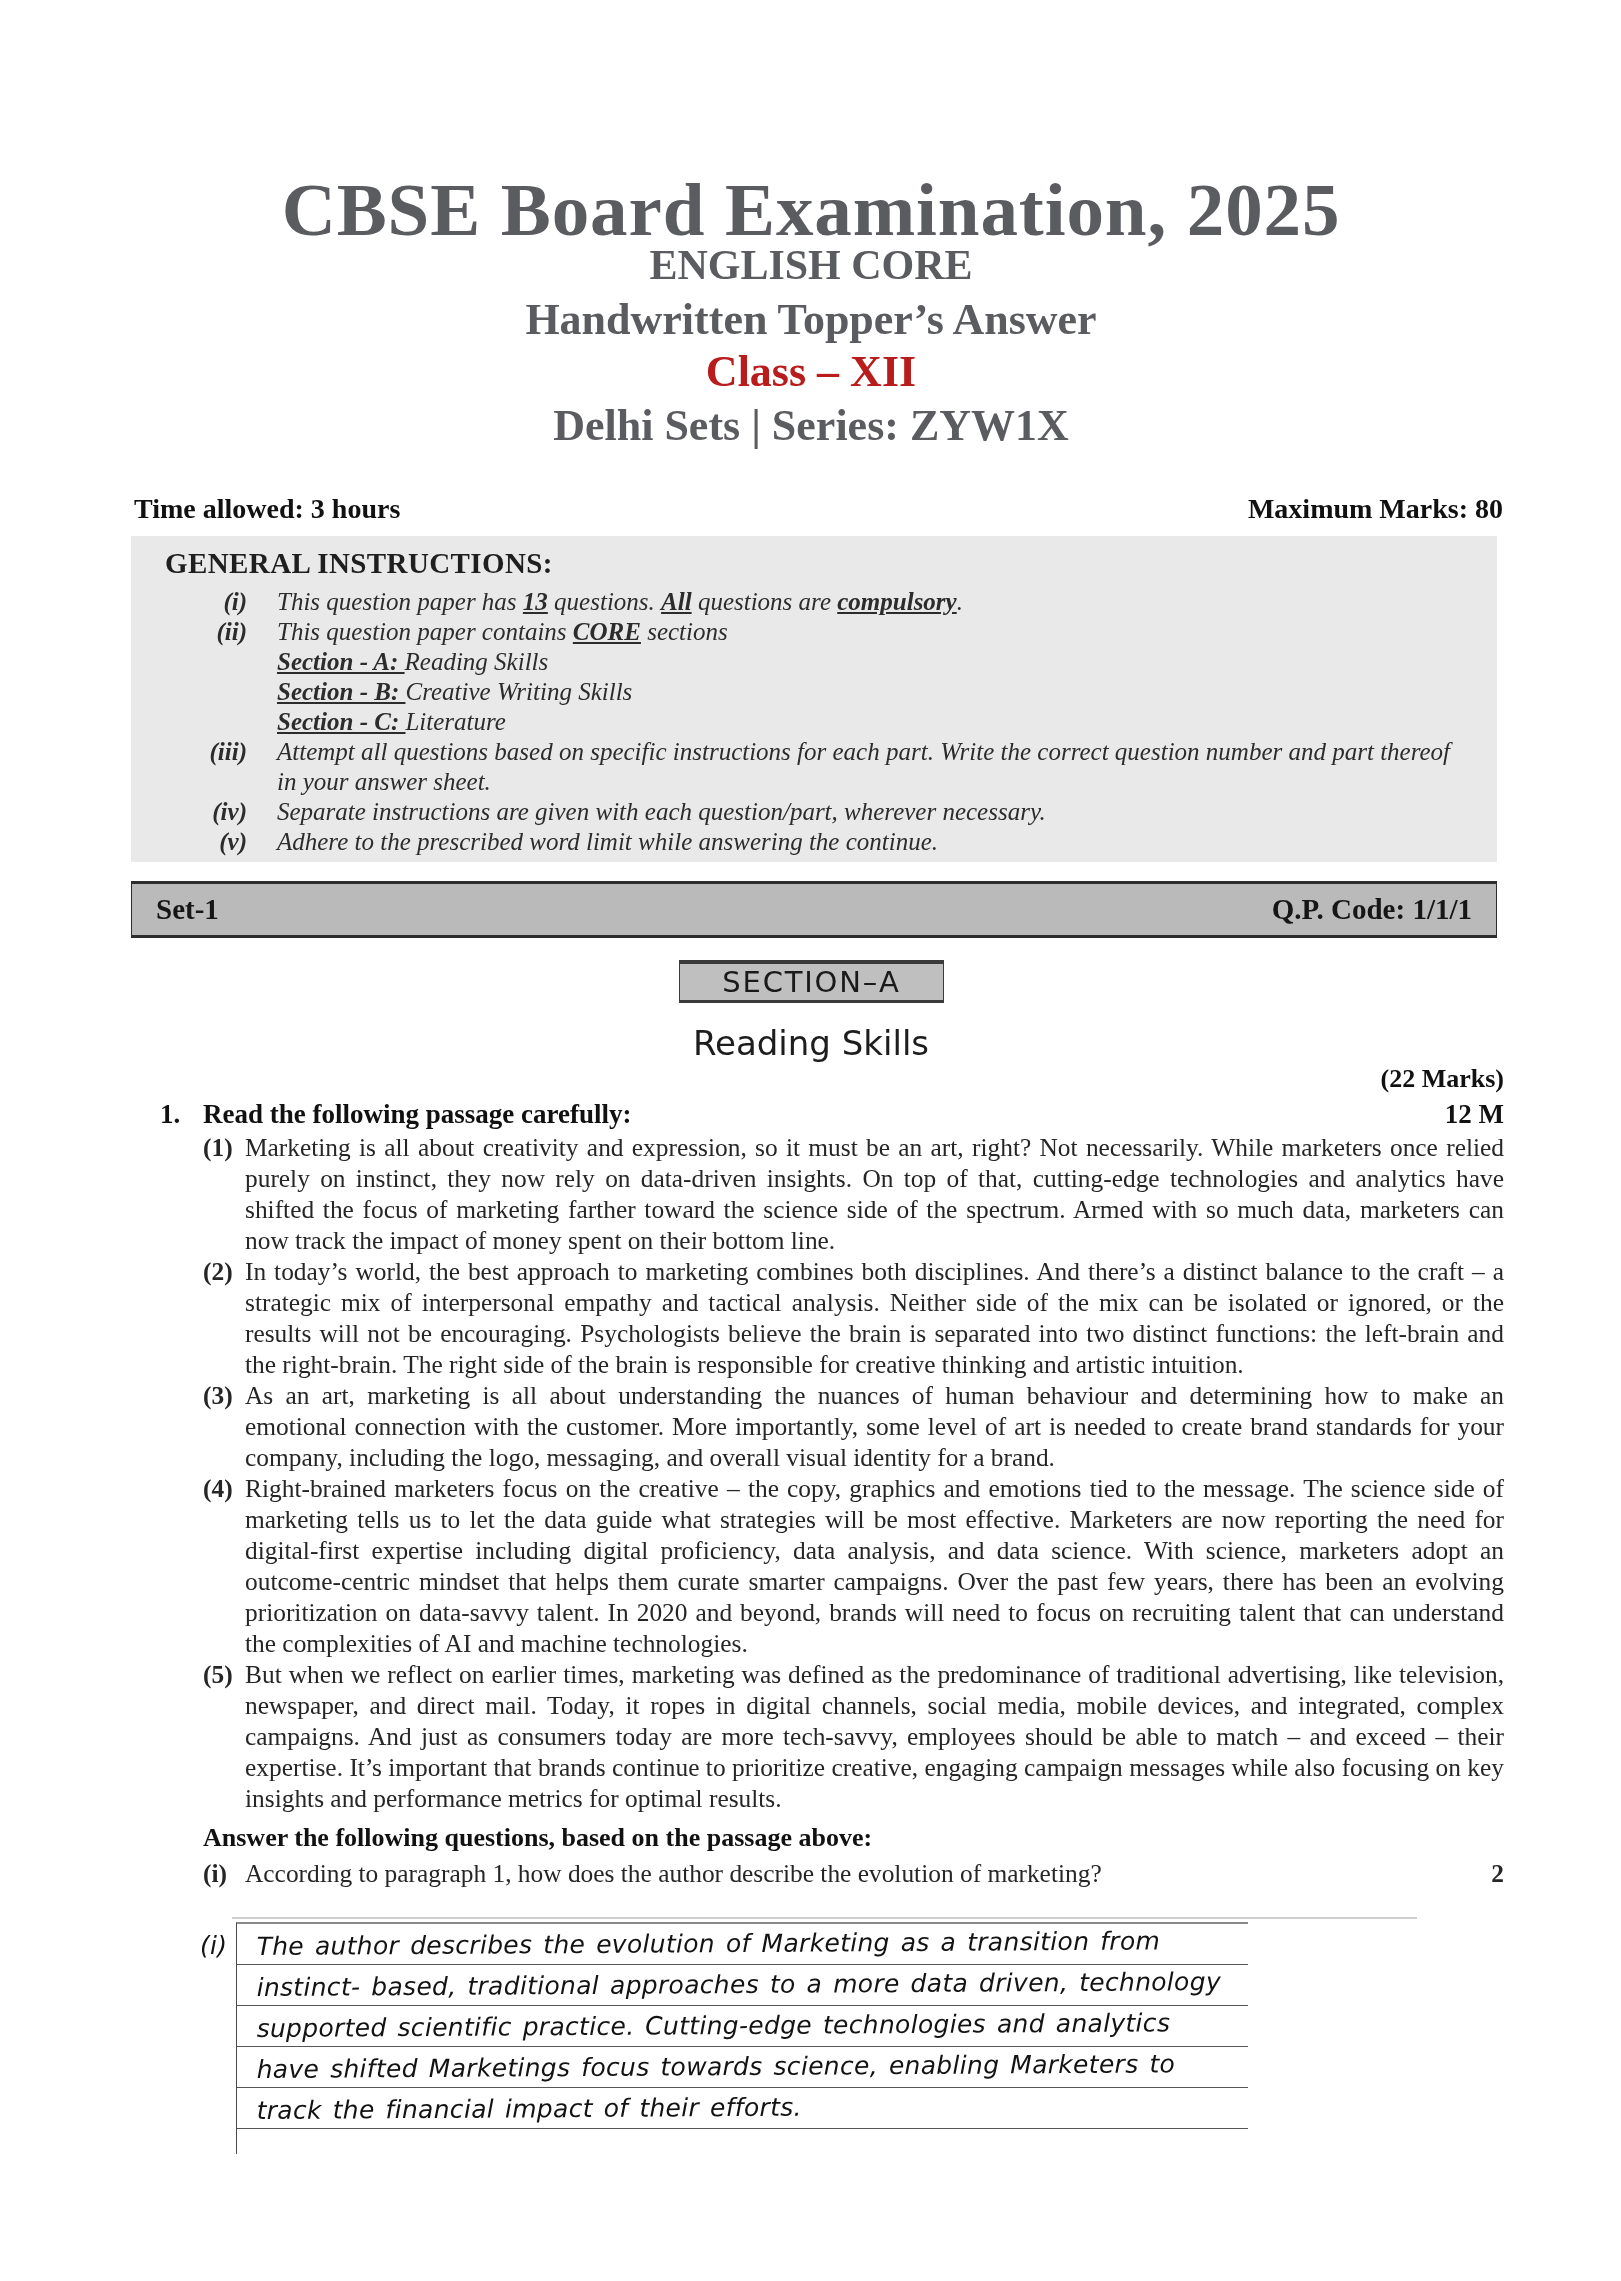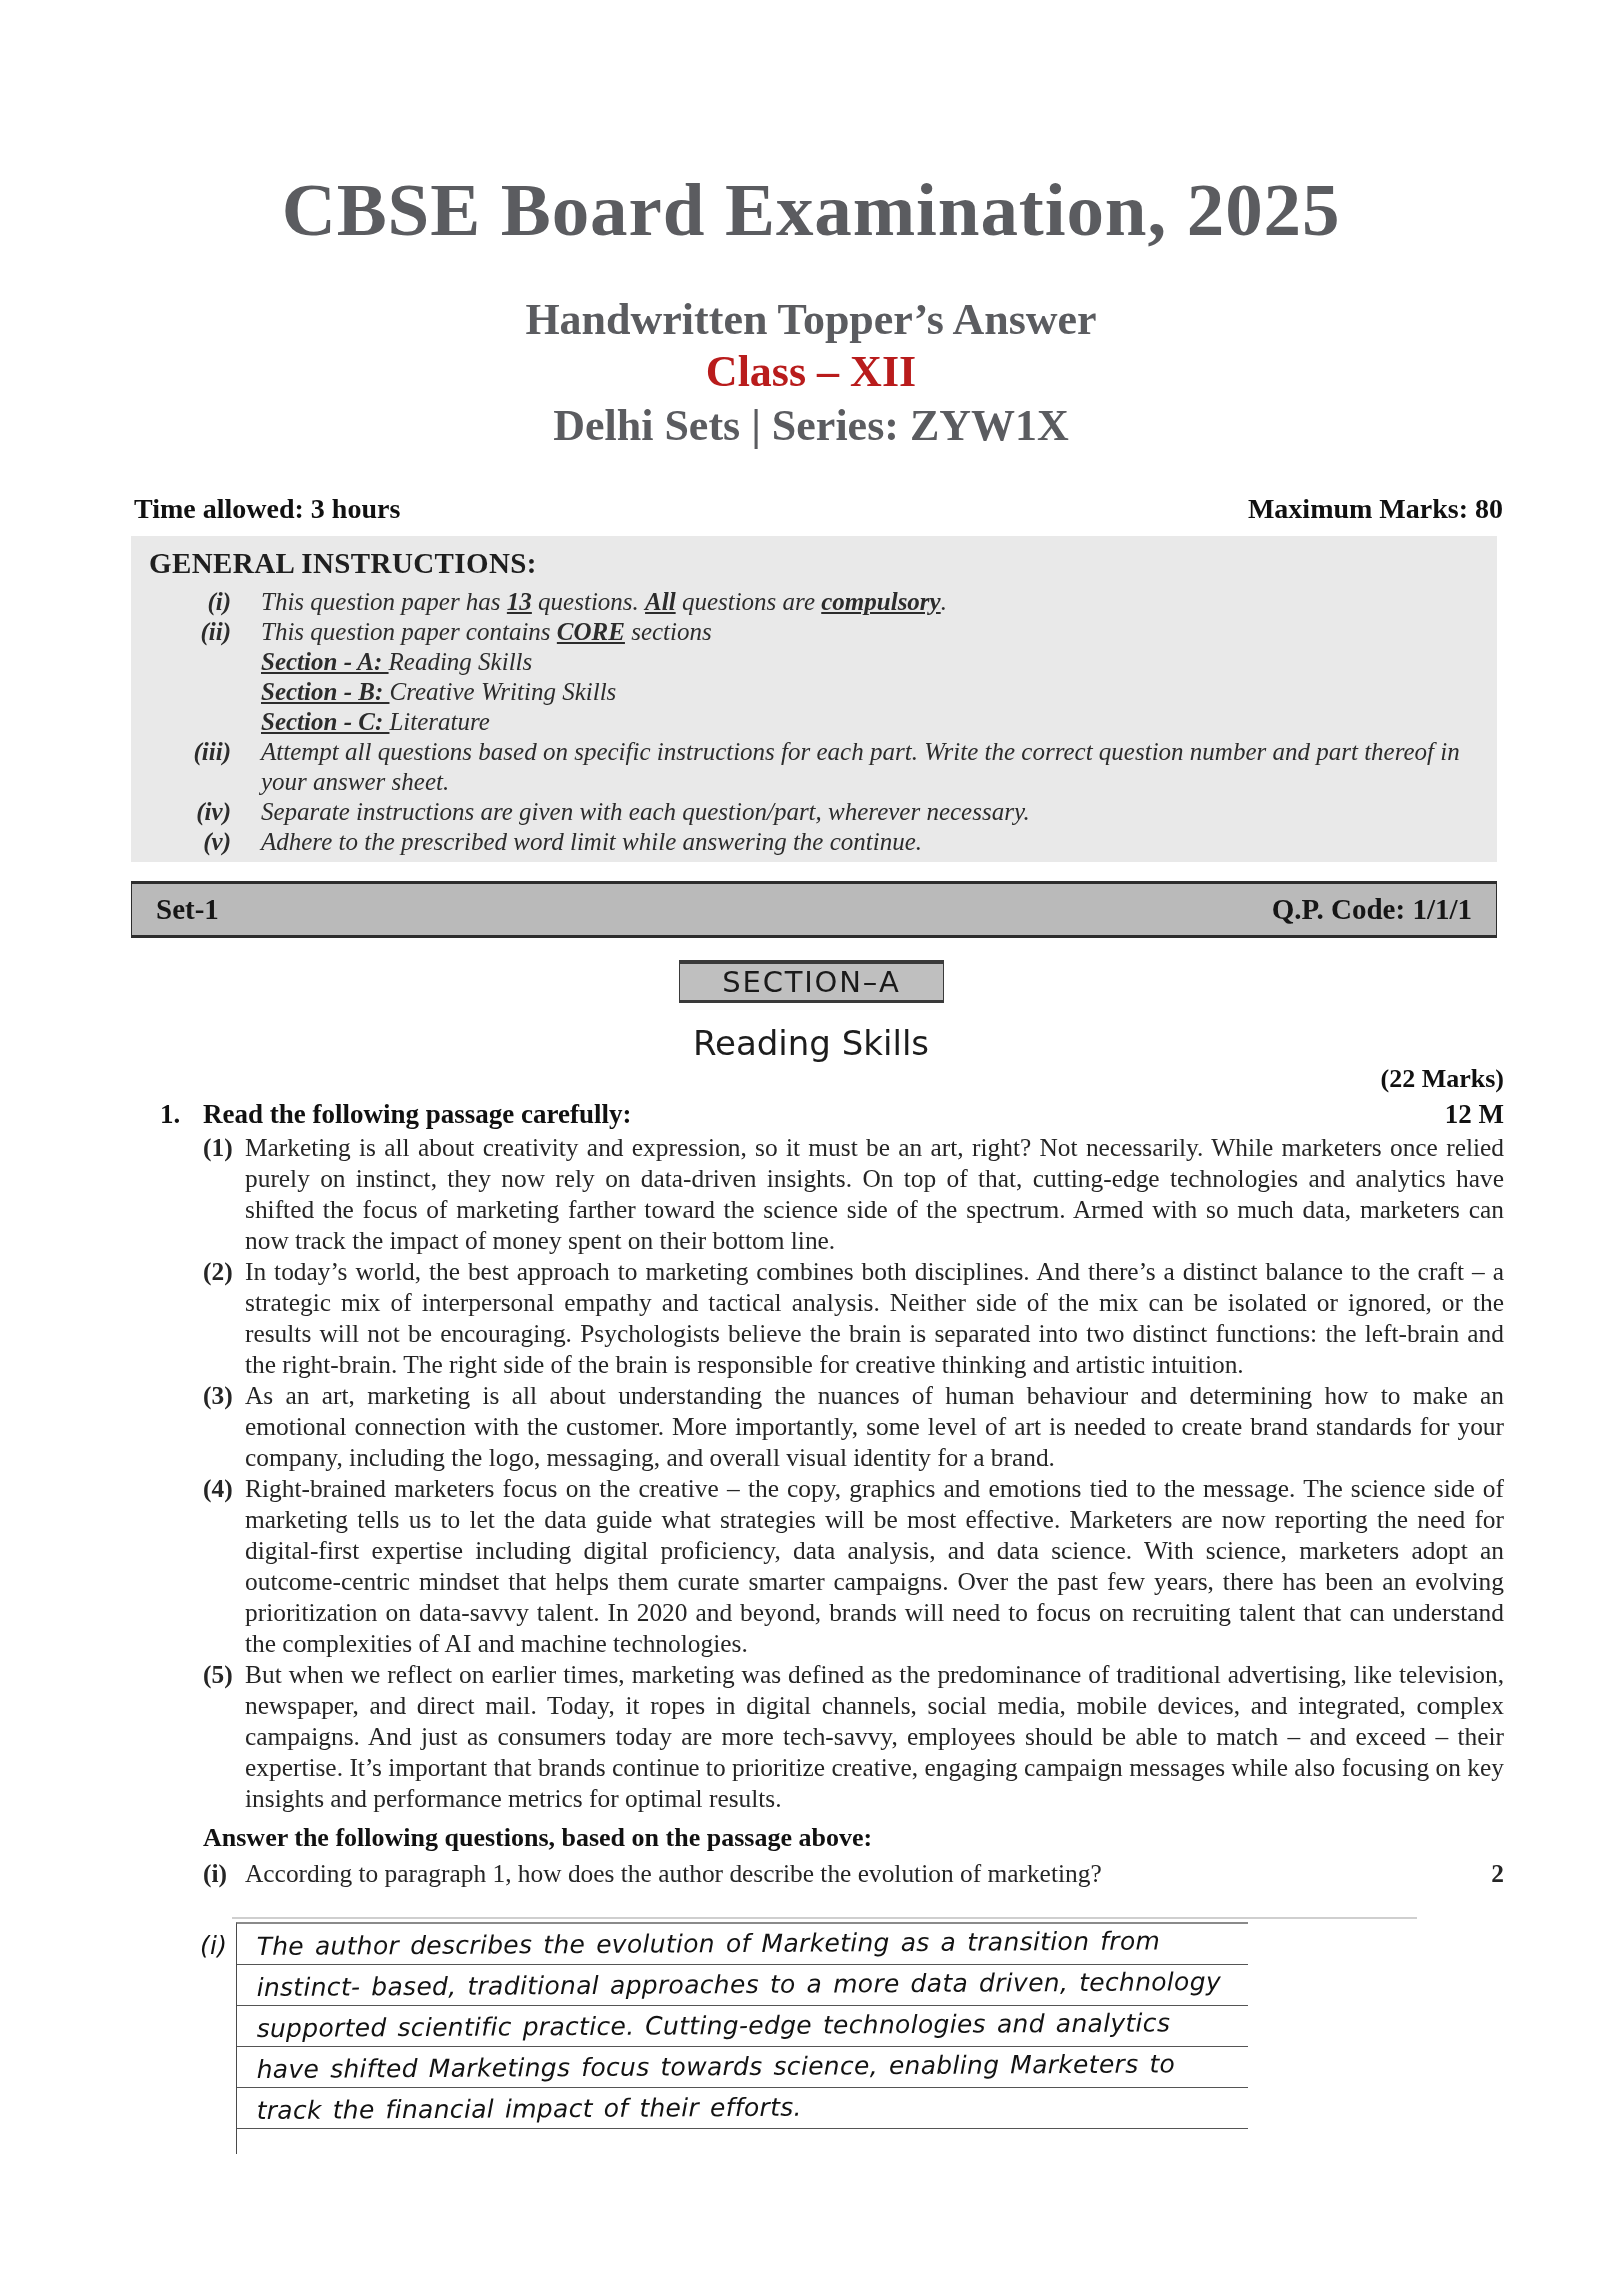--- a/index.html
+++ b/index.html
@@ -16,21 +16,21 @@
   .doc-series  { top:404px; font-size:44px; font-weight:bold; color:#5b5c60; line-height:1; }
   
   .meta-row {
     position:absolute; top:493px; left:134px; right:119px;
     display:flex; justify-content:space-between;
     font-size:28px; font-weight:bold; color:#111;
   }
   
   .instructions {
     position:absolute; top:536px; left:131px; right:125px; height:326px;
-    background:#e9e9e9; padding:9px 18px; box-sizing:border-box; overflow:hidden;
+    background:#e9e9e9; padding:9px 34px; box-sizing:border-box; overflow:hidden;
   }
   .instructions h2 { margin:1.8px 0 7.1px 0; font-size:29px; color:#1f1f1f; letter-spacing:0.4px; }
   .instr-row { display:grid; grid-template-columns:82px 1fr; column-gap:30px;
                font-style:italic; font-size:25px; line-height:30px; color:#2c2c2c; }
   .instr-label { text-align:right; font-weight:bold; }
   .instr-text b { font-weight:bold;text-decoration:underline; }
   
   .set-bar {
     position:absolute; top:881px; left:131px; right:125px; height:57px; box-sizing:border-box;
     background:#bababa; border:1.8px solid #2d2d2d; border-top-width:3.6px; border-bottom-width:3.6px;
@@ -79,20 +79,21 @@
   }
   .hw-text { display:block; line-height:39px; padding-left:19.6px; transform:rotate(-0.35deg); }
   .hw-label { position:absolute; left:-37px; top:7.1px; }
 </style>
 </head>
 <body>
 
 <div class="page">
 
   <div class="center doc-title">CBSE Board Examination, 2025</div>
+  <div class="center doc-subject">ENGLISH CORE</div>
   <div class="center doc-tagline">Handwritten Topper’s Answer</div>
   <div class="center doc-class">Class – XII</div>
   <div class="center doc-series">Delhi Sets | Series: ZYW1X</div>
 
   <div class="meta-row">
     <span>Time allowed: 3 hours</span>
     <span>Maximum Marks: 80</span>
   </div>
 
   <div class="instructions">

